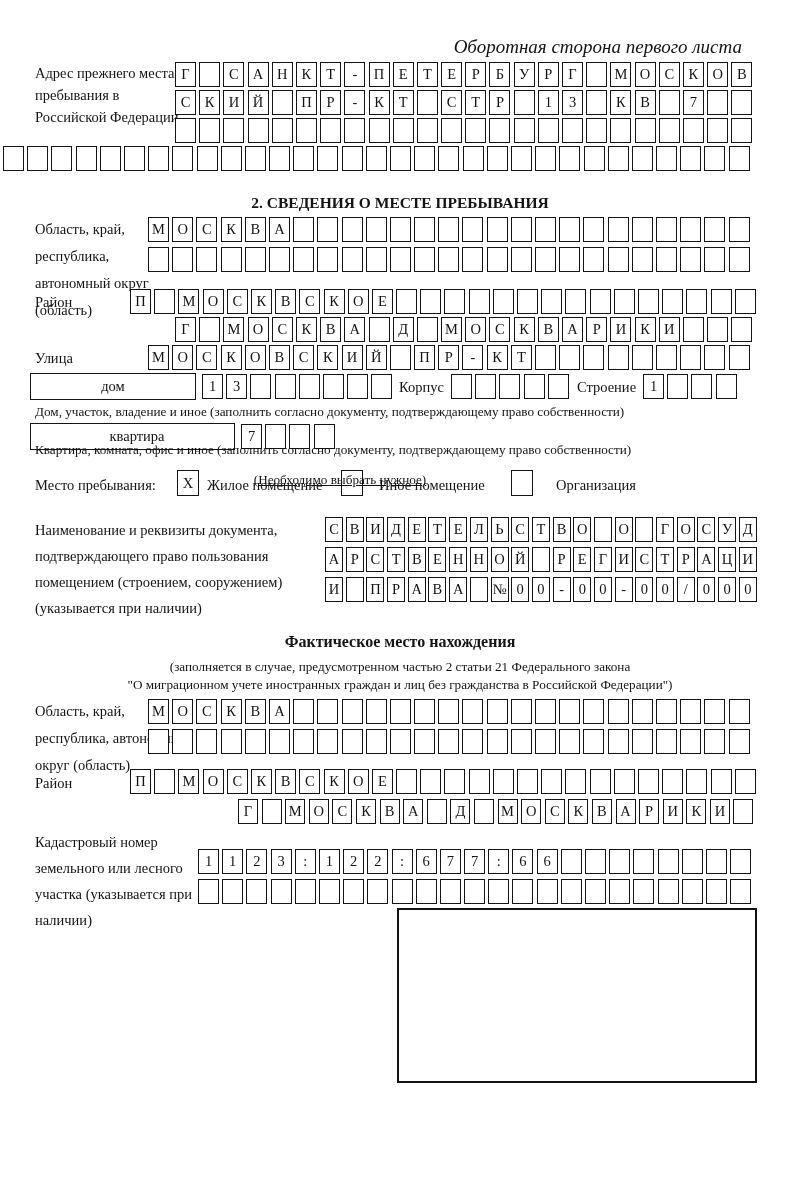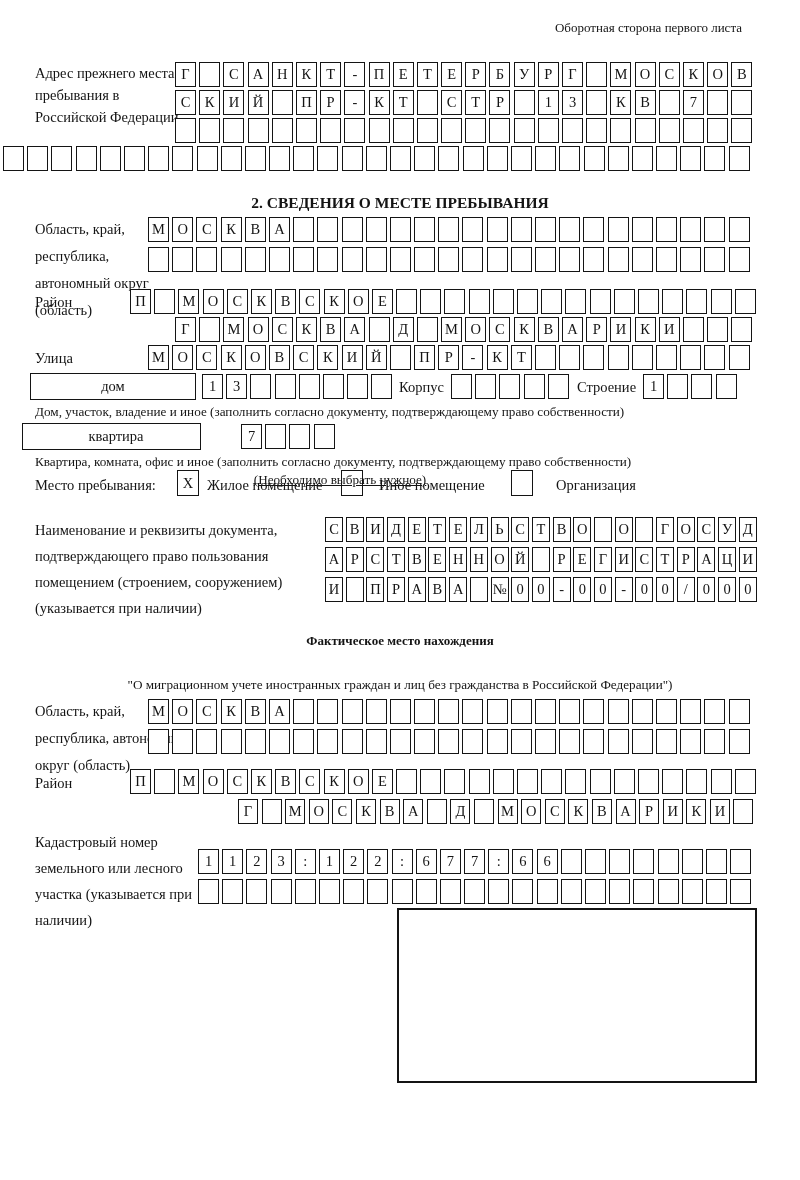--- a/index.html
+++ b/index.html
@@ -22,21 +22,21 @@
         align-items:center;justify-content:center;font-size:14.5px;background:#fff;text-align:center;}
   .checkbox{position:absolute;width:22px;height:26px;border:1.8px solid #141414;box-sizing:border-box;
         display:flex;align-items:center;justify-content:center;font-size:14.5px;background:#fff;}
   .stampbox{position:absolute;border:2px solid #141414;box-sizing:border-box;background:#fff;}
 </style>
 </head>
 <body>
 
 <div class="page">
 
-  <div class="abs" style="top:20px;right:58px;font-size:13px;">Оборотная сторона первого листа</div>
+  <div class="abs" style="top:36px;right:58px;font-size:19px;font-style:italic;">Оборотная сторона первого листа</div>
 
   <div class="label" style="left:35px;top:62px;width:145px;" class2="lh27">Адрес прежнего места пребывания в Российской Федерации</div>
   <div class="cellrow" style="left:175px;top:62px;">
       <span class="cell">Г</span>
       <span class="cell"></span>
       <span class="cell">С</span>
       <span class="cell">А</span>
       <span class="cell">Н</span>
       <span class="cell">К</span>
       <span class="cell">Т</span>
@@ -311,30 +311,30 @@
     </div>
   <div class="label" style="left:577px;top:376px;">Строение</div>
   <div class="cellrow" style="left:643px;top:374px;">
       <span class="cell">1</span>
       <span class="cell"></span>
       <span class="cell"></span>
       <span class="cell"></span>
     </div>
   <div class="note" style="left:35px;top:404px;">Дом, участок, владение и иное (заполнить согласно документу, подтверждающему право собственности)</div>
 
-  <div class="fieldbox" style="left:22px;top:423px;width:179px;height:27px;padding-left:9px;">
+  <div class="fieldbox" style="left:30px;top:423px;width:205px;height:27px;padding-left:9px;">
     <span>квартира</span>
   </div>
   <div class="cellrow" style="left:241px;top:424px;">
       <span class="cell">7</span>
       <span class="cell"></span>
       <span class="cell"></span>
       <span class="cell"></span>
     </div>
-  <div class="note" style="left:35px;top:454px;text-align:center;">Квартира, комната, офис и иное (заполнить согласно документу, подтверждающему право собственности)</div>
+  <div class="note" style="left:35px;top:442px;text-align:center;">Квартира, комната, офис и иное (заполнить согласно документу, подтверждающему право собственности)</div>
 
   <div class="label" style="left:35px;top:474px;">Место пребывания:</div>
   <div class="checkbox" style="left:177px;top:470px;">
     <span>X</span>
   </div>
   <div class="label" style="left:207px;top:474px;">Жилое помещение</div>
   <div class="checkbox" style="left:341px;top:470px;">
     <span></span>
   </div>
   <div class="label" style="left:379px;top:474px;">Иное помещение</div>
@@ -408,21 +408,22 @@
       <span class="cell">0</span>
       <span class="cell">-</span>
       <span class="cell">0</span>
       <span class="cell">0</span>
       <span class="cell">/</span>
       <span class="cell">0</span>
       <span class="cell">0</span>
       <span class="cell">0</span>
     </div>
 
-  <div class="note center bold" style="top:633px;font-size:13px;">Фактическое место нахождения</div>
+  <div class="note center bold" style="top:633px;font-size:16px;">Фактическое место нахождения</div>
+  <div class="note center" style="top:659px;">(заполняется в случае, предусмотренном частью 2 статьи 21 Федерального закона</div>
   <div class="note center" style="top:677px;">"О миграционном учете иностранных граждан и лиц без гражданства в Российской Федерации")</div>
 
   <div class="label lh27" style="left:35px;top:698px;width:155px;">Область, край, республика, автономный округ (область)</div>
   <div class="cellrow" style="left:148px;top:699px;">
       <span class="cell">М</span>
       <span class="cell">О</span>
       <span class="cell">С</span>
       <span class="cell">К</span>
       <span class="cell">В</span>
       <span class="cell">А</span>

